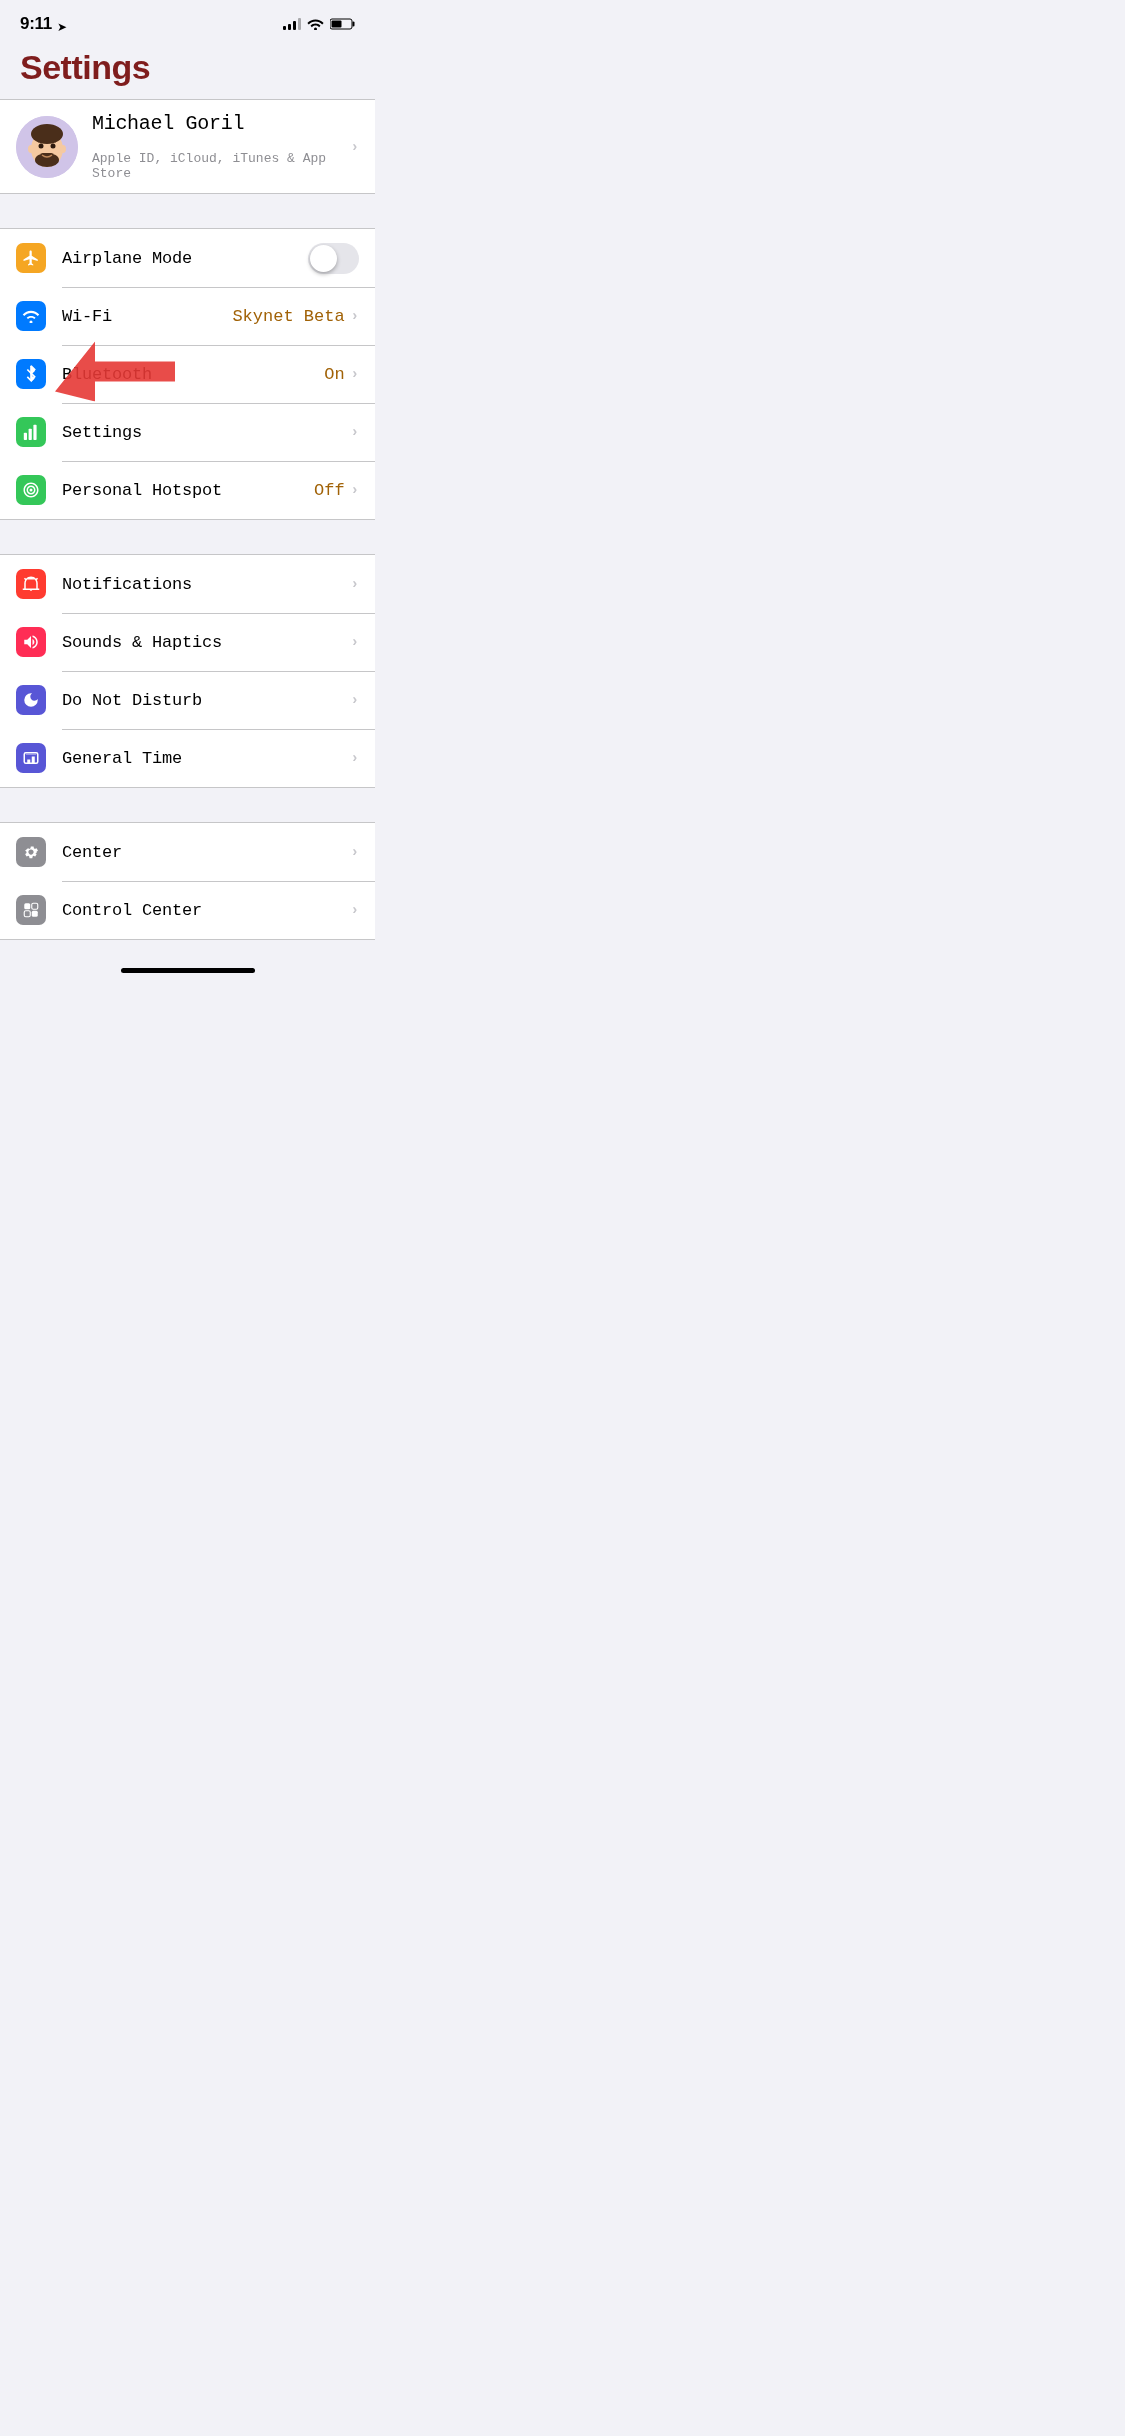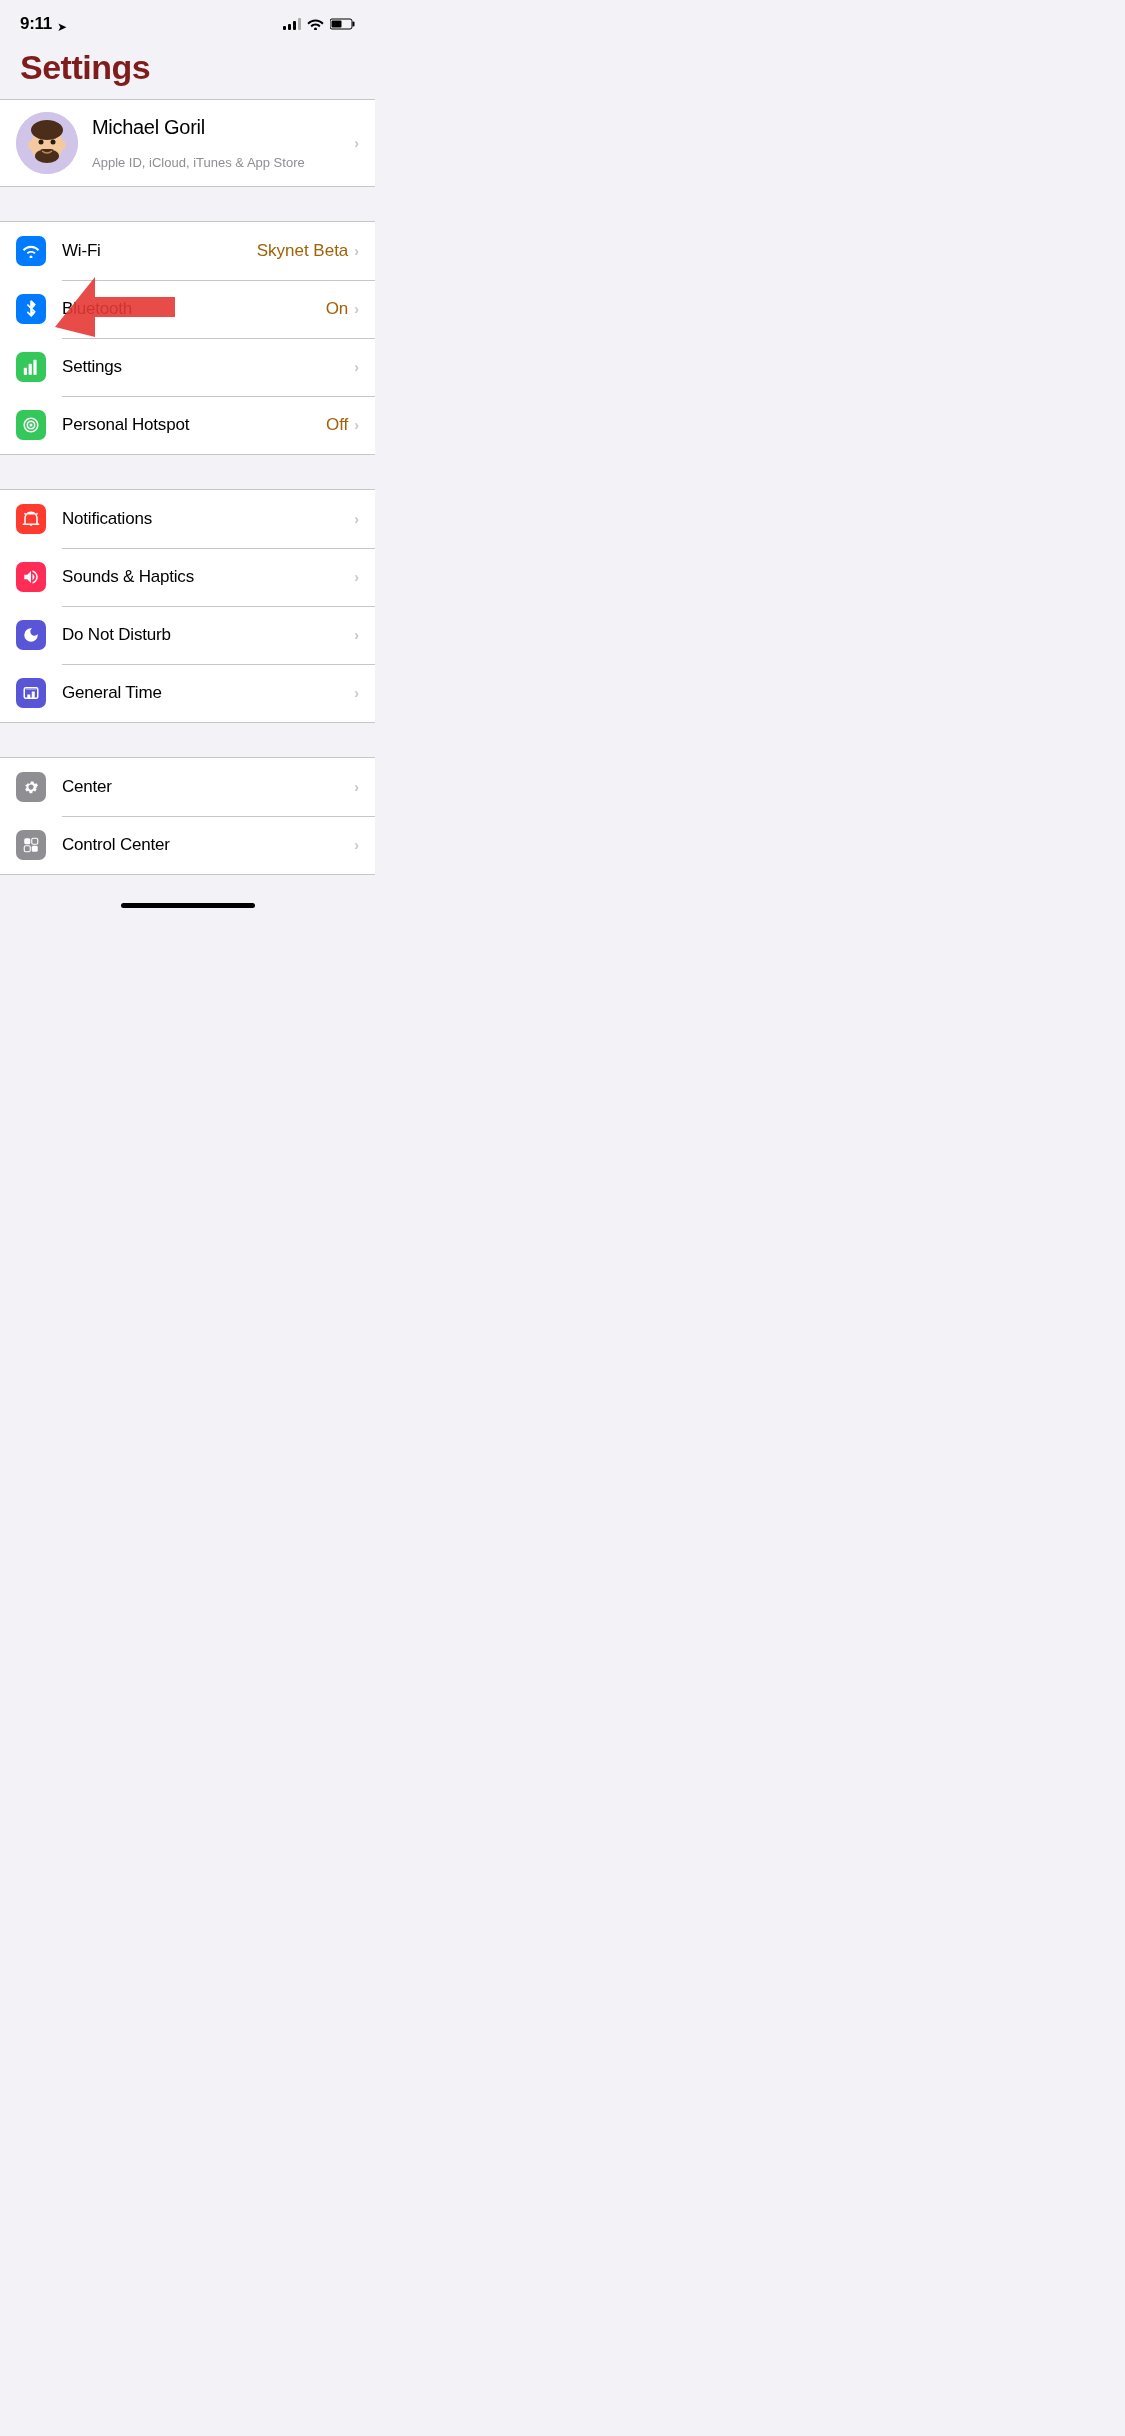--- a/index.html
+++ b/index.html
@@ -54,20 +54,21 @@
       letter-spacing: -0.5px;
       color: #7f1d1d;
     }
 
     
     .settings-section {
       background: #fff;
       border-top: 0.5px solid #c6c6c8;
       border-bottom: 0.5px solid #c6c6c8;
       margin-bottom: 0;
+      font-family: Liberation Mono, monospace;
     }
 
     .section-gap {
       height: 34px;
       background: #f2f2f7;
     }
 
     .settings-row {
       display: flex;
       align-items: center;
@@ -257,20 +258,31 @@
       <div class="profile-sub">Apple ID, iCloud, iTunes &amp; App Store</div>
     </div>
     <span class="chevron">›</span>
   </div>
 </div>
 
 <div class="section-gap"></div>
 
 <div class="settings-section">
 
+  <div class="settings-row">
+    <div class="row-icon icon-orange">
+      <svg width="18" height="18" viewBox="0 0 24 24" fill="white">
+        <path d="M21 16v-2l-8-5V3.5c0-.83-.67-1.5-1.5-1.5S10 2.67 10 3.5V9l-8 5v2l8-2.5V19l-2 1.5V22l3.5-1 3.5 1v-1.5L13 19v-5.5l8 2.5z"></path>
+      </svg>
+    </div>
+    <span class="row-label">Airplane Mode</span>
+    <div class="toggle">
+      <div class="toggle-knob"></div>
+    </div>
+  </div>
 
   <div class="settings-row">
     <div class="row-icon icon-blue">
       <svg width="18" height="14" viewBox="0 0 24 18" fill="white">
         <path d="M12 5C15.5 5 18.7 6.5 21 9l2-2C20.2 4 16.3 2 12 2S3.8 4 1 7l2 2C5.3 6.5 8.5 5 12 5z"></path>
         <path d="M12 9c-2.2 0-4.2.9-5.7 2.3L8 13c1.1-1.1 2.6-1.8 4.2-1.8s3.1.7 4.2 1.8l1.7-1.7C16.6 9.9 14.4 9 12 9z"></path>
         <circle cx="12" cy="17" r="2"></circle>
       </svg>
     </div>
     <span class="row-label">Wi-Fi</span>

